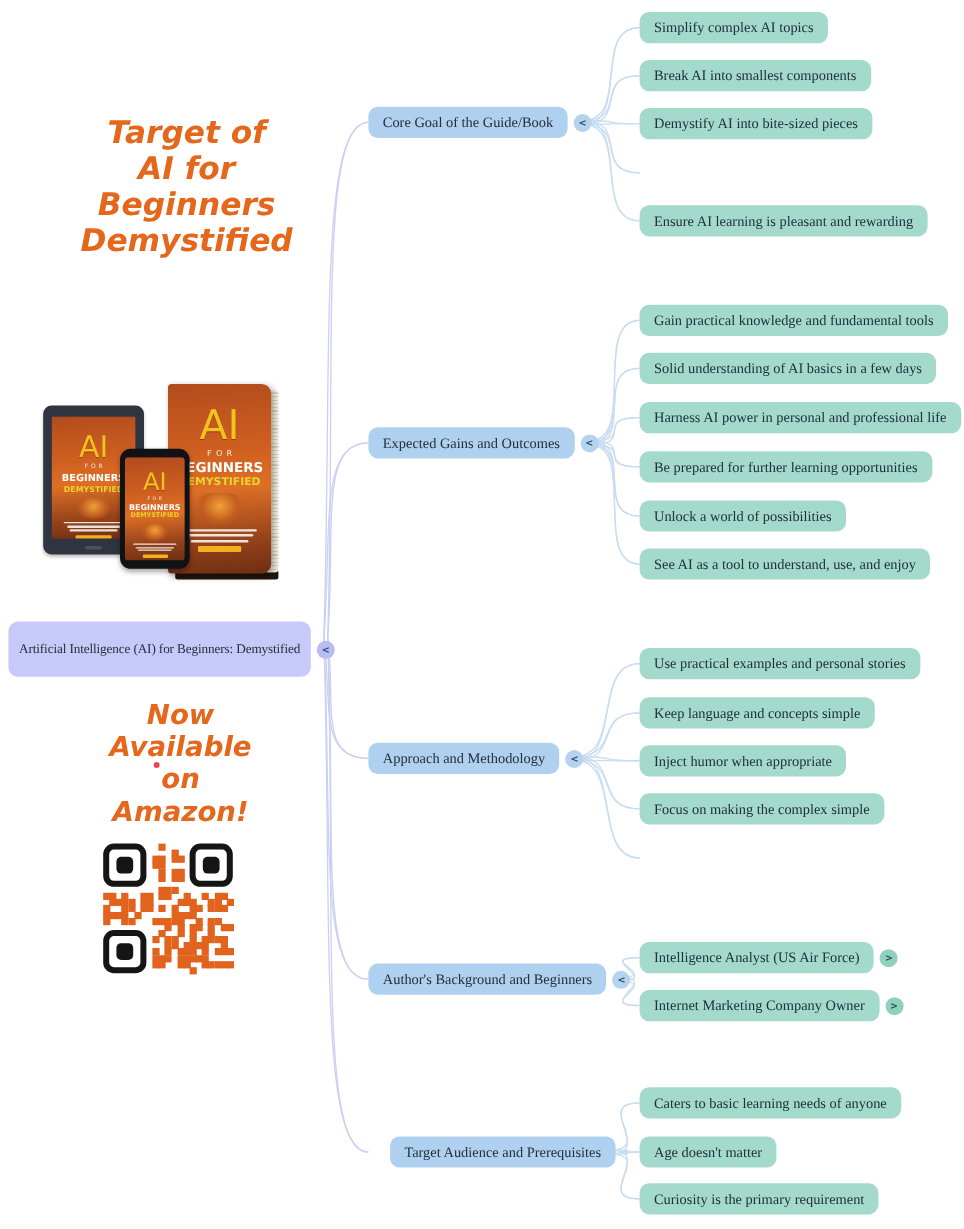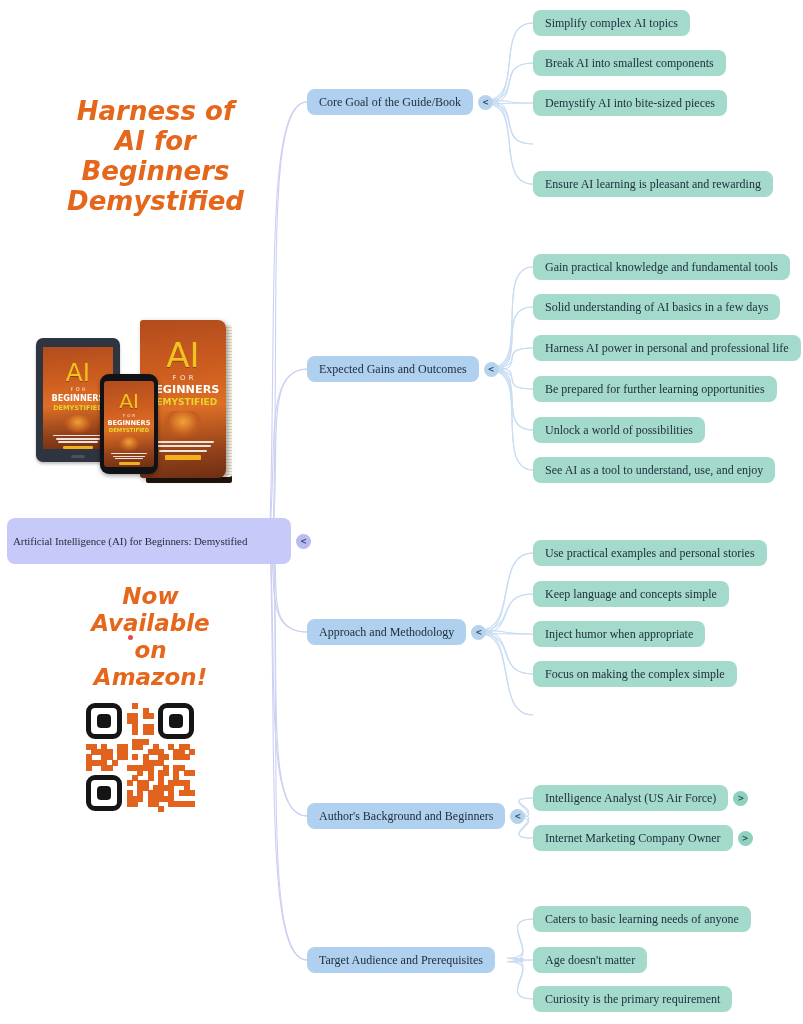--- a/index.html
+++ b/index.html
@@ -7,22 +7,22 @@
          font-family:"Liberation Serif",serif;}
   #curves{position:absolute;left:0;top:0;width:803px;height:1024px;z-index:1;pointer-events:none;}
   .curve{fill:none;stroke:#c8ddf2;stroke-width:1.1px;}
   .curve-root{stroke:#ccd0f2;}
 
   .row{position:absolute;display:flex;align-items:center;gap:5px;z-index:2;}
   .node{font-family:"Liberation Serif",serif;font-size:12px;line-height:14px;color:#22303c;
         padding:6px 12px;border-radius:8px;white-space:nowrap;cursor:default;}
   .leaf{background:#a3dacc;}
   .branch{background:#afd0ee;}
-  .rootnode{background:#c7caf8;font-size:11px;letter-spacing:-0.1px;width:284px;box-sizing:border-box;
-        text-align:left;padding:16px 6px;}
+  .rootnode{background:#c7caf8;font-size:11px;letter-spacing:-0.1px;width:252px;box-sizing:border-box;
+        text-align:center;padding:16px 6px;}
   .icon-circle{width:15px;height:15px;border-radius:50%;display:flex;align-items:center;justify-content:center;
         font-family:"DejaVu Sans",sans-serif;font-size:8px;font-weight:bold;color:#31485c;flex:0 0 auto;cursor:pointer;}
   .ic-blue{background:#b5d3ef;}
   .ic-purple{background:#b9bcf2;}
   .ic-green{background:#8ed1bf;}
 
   .title-block{position:absolute;left:18px;top:96px;width:275px;text-align:center;z-index:2;
         font-family:"DejaVu Sans",sans-serif;font-weight:bold;font-style:italic;
         font-size:26px;line-height:30px;color:#e5671c;}
   .promo-block{position:absolute;left:18px;top:583px;width:265px;text-align:center;z-index:2;
@@ -125,21 +125,21 @@
       <path d="M 514.625 817.6 C 554.625 817.6, 493 838, 533 838" class="curve"></path>
       <path d="M 507.390625 958.4 C 547.390625 958.4, 493 919, 533 919" class="curve"></path>
       <path d="M 507.390625 961.6 C 547.390625 961.6, 493 919, 533 919" class="curve"></path>
       <path d="M 507.390625 958.4 C 547.390625 958.4, 493 960, 533 960" class="curve"></path>
       <path d="M 507.390625 961.6 C 547.390625 961.6, 493 960, 533 960" class="curve"></path>
       <path d="M 507.390625 958.4 C 547.390625 958.4, 493 999, 533 999" class="curve"></path>
       <path d="M 507.390625 961.6 C 547.390625 961.6, 493 999, 533 999" class="curve"></path>
     </svg>
 
   <div class="title-block">
-    <div>Harness of</div>
+    <div>Target of</div>
     <div>AI for</div>
     <div>Beginners</div>
     <div>Demystified</div>
   </div>
 
   <div class="mockup">
     <div class="tablet">
       <div class="screen">
         <div class="cover" style="font-size:8px;">
           <div class="cv-ai">AI</div>
@@ -351,21 +351,21 @@
     <div class="icon-circle ic-blue" id="b1i">&lt;</div>
   </div>
   <div class="row" style="left:307px;top:619px;">
     <div class="node branch">Approach and Methodology</div>
     <div class="icon-circle ic-blue" id="b2i">&lt;</div>
   </div>
   <div class="row" style="left:307px;top:803px;">
     <div class="node branch">Author's Background and Beginners</div>
     <div class="icon-circle ic-blue" id="b3i">&lt;</div>
   </div>
-  <div class="row" style="left:307px;top:947px;gap:47px;">
+  <div class="row" style="left:325px;top:947px;gap:47px;">
     <div class="node branch">Target Audience and Prerequisites</div>
     <div class="icon-circle ic-blue" id="b4i">&lt;</div>
   </div>
 
   <div class="row" style="left:533px;top:10px;">
       <div class="node leaf">Simplify complex AI topics</div>
     </div>
   <div class="row" style="left:533px;top:50px;">
       <div class="node leaf">Break AI into smallest components</div>
     </div>

